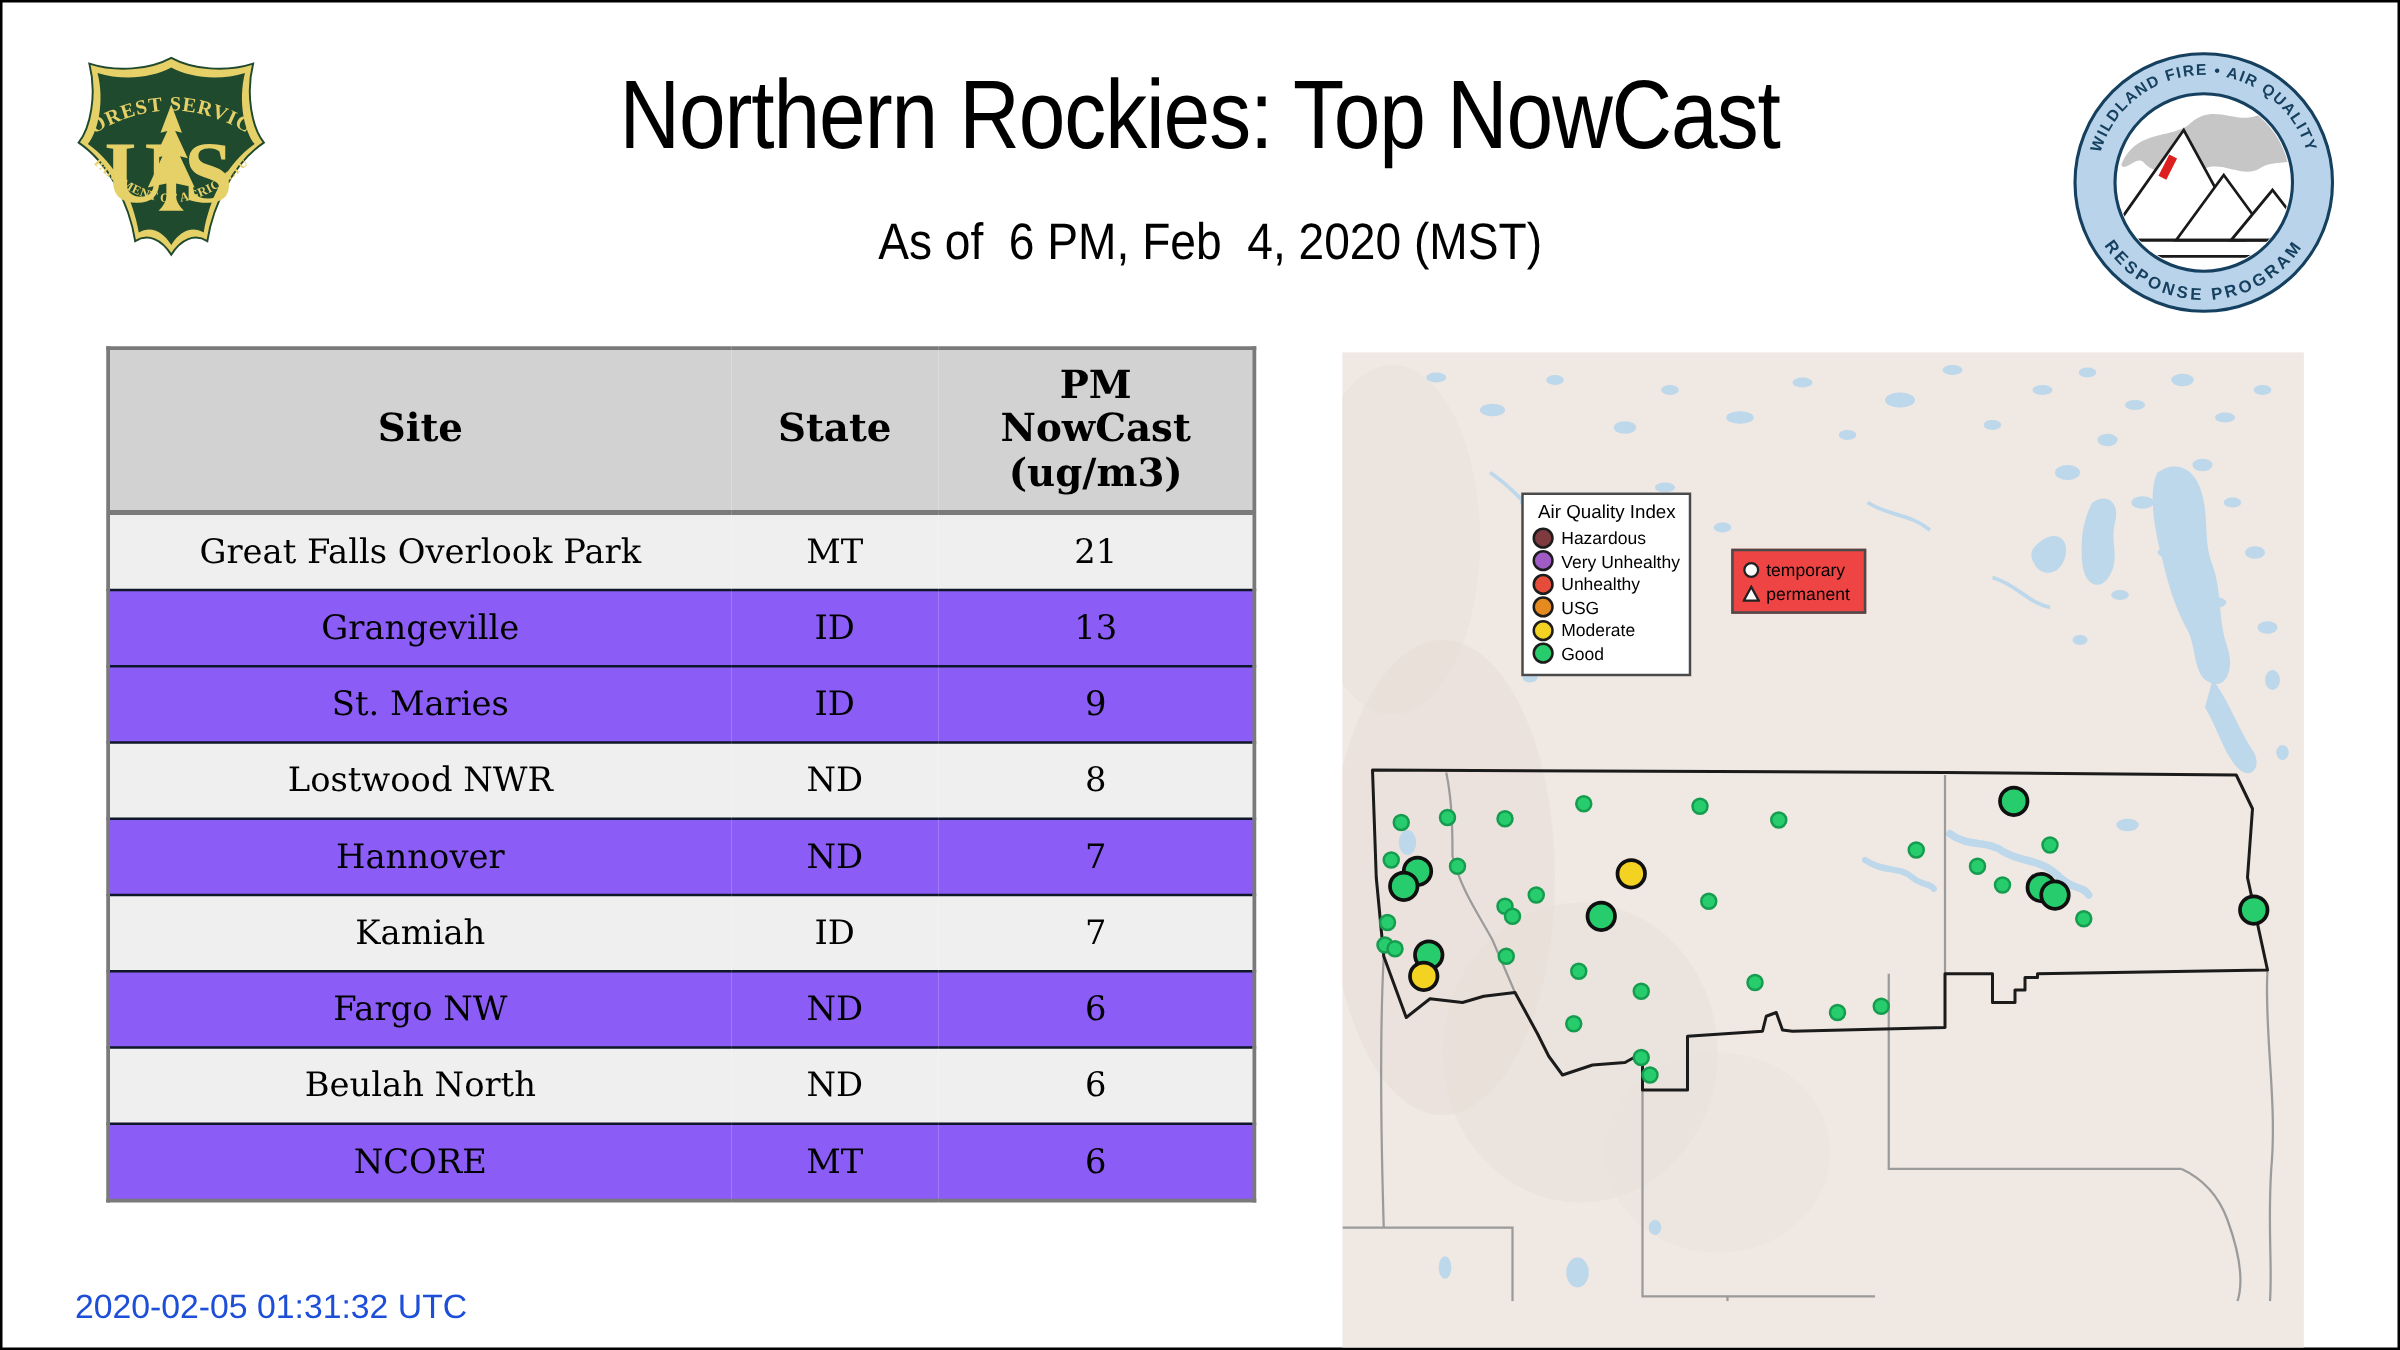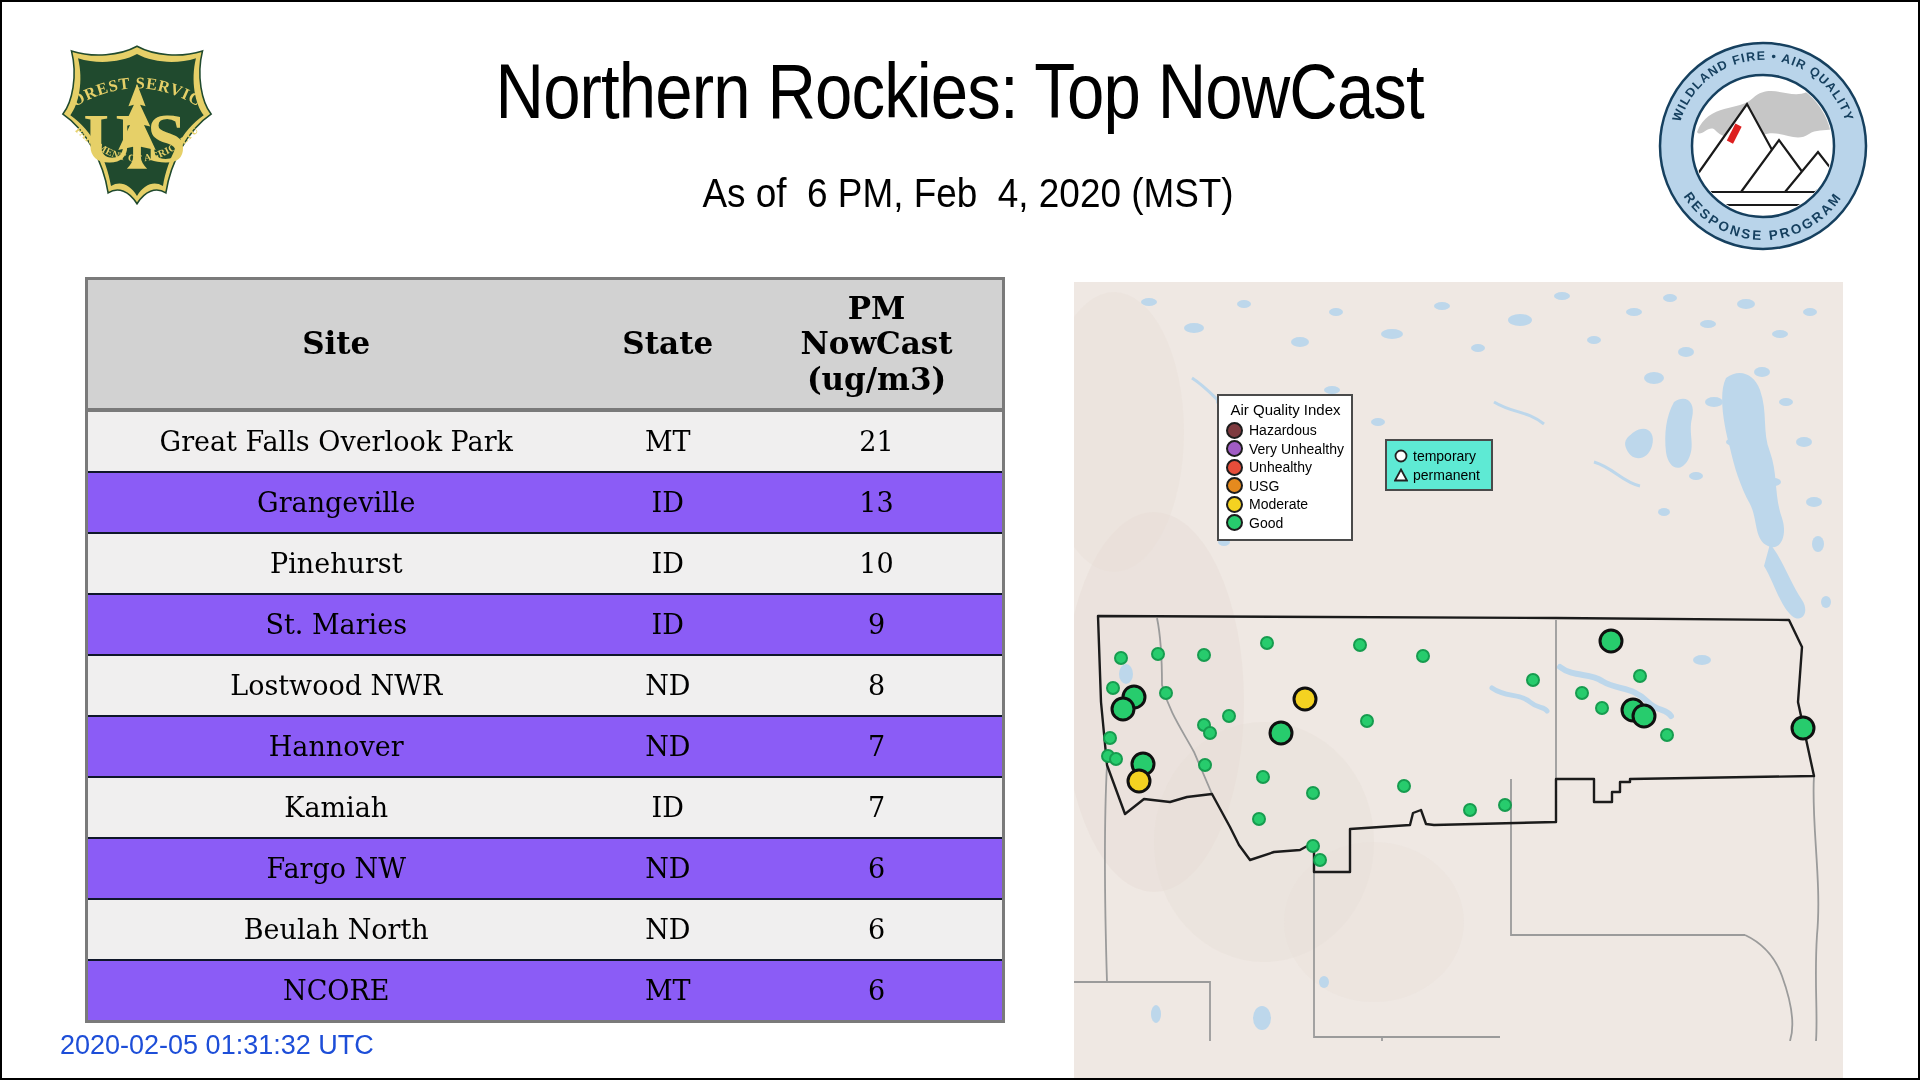--- a/index.html
+++ b/index.html
@@ -31,21 +31,21 @@
   .timestamp{position:absolute;left:58px;top:1028px;font-size:27px;color:#1d4ed8;}
   
   .map{position:absolute;left:1072px;top:280px;width:769px;height:960px;background:#efe8e3;}
   .map svg.basemap{position:absolute;left:0;top:0;}
   .aqi-legend{position:absolute;left:143px;top:112px;width:136px;background:#fff;
     border:2px solid #4a4a4a;padding:5px 6px 7px 7px;box-sizing:border-box;}
   .aqi-legend .lg-title{font-size:15px;text-align:center;margin-bottom:3px;}
   .aqi-item{display:flex;align-items:center;height:18.5px;font-size:14px;}
   .swatch{width:13px;height:13px;border-radius:50%;border:2px solid #1c1c1c;
     display:inline-block;margin-right:6px;flex:0 0 auto;}
-  .marker-legend{position:absolute;left:311px;top:157px;width:108px;background:#5eead4;
+  .marker-legend{position:absolute;left:311px;top:157px;width:108px;background:#ef4444;
     border:2px solid #4a4a4a;padding:5px 6px;box-sizing:border-box;}
   .mk-row{display:flex;align-items:center;height:19px;font-size:14px;}
   .mk-glyph{width:16px;margin-right:4px;display:flex;justify-content:center;flex:0 0 auto;}
   .marker-layer{position:absolute;left:0;top:0;width:769px;height:759px;}
   .dot-sm{position:absolute;width:10px;height:10px;border-radius:50%;
     border:2px solid #169c4f;transform:translate(-50%,-50%);}
   .dot-lg{position:absolute;width:19px;height:19px;border-radius:50%;
     border:3.5px solid #101010;transform:translate(-50%,-50%);}
 </style>
 </head>
@@ -128,25 +128,20 @@
     <tbody>
         <tr class="odd">
           <td>Great Falls Overlook Park</td>
           <td>MT</td>
           <td>21</td>
         </tr>
         <tr class="even">
           <td>Grangeville</td>
           <td>ID</td>
           <td>13</td>
-        </tr>
-        <tr class="odd">
-          <td>Pinehurst</td>
-          <td>ID</td>
-          <td>10</td>
         </tr>
         <tr class="even">
           <td>St. Maries</td>
           <td>ID</td>
           <td>9</td>
         </tr>
         <tr class="odd">
           <td>Lostwood NWR</td>
           <td>ND</td>
           <td>8</td>

